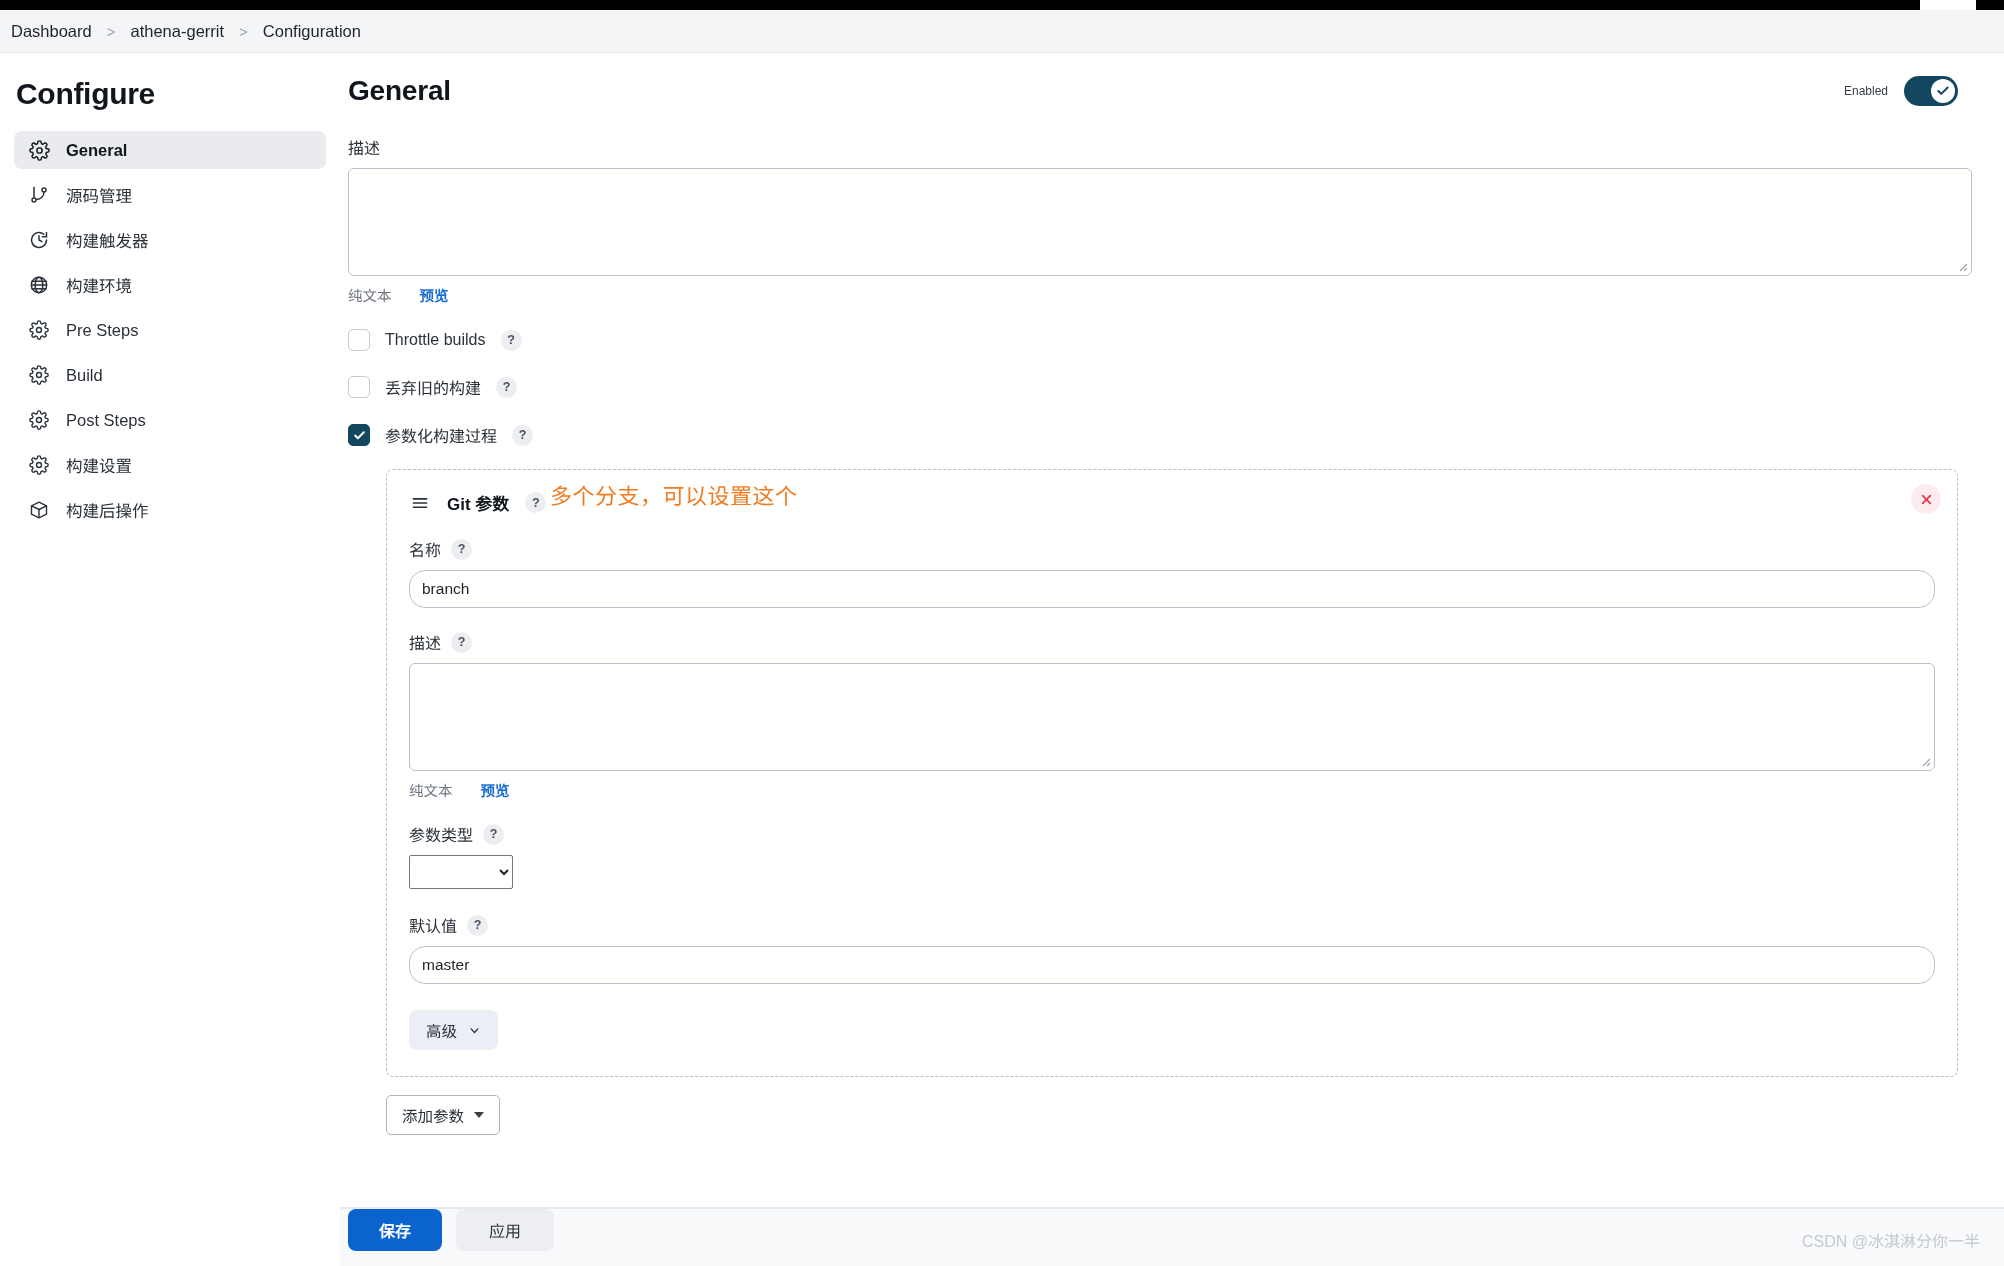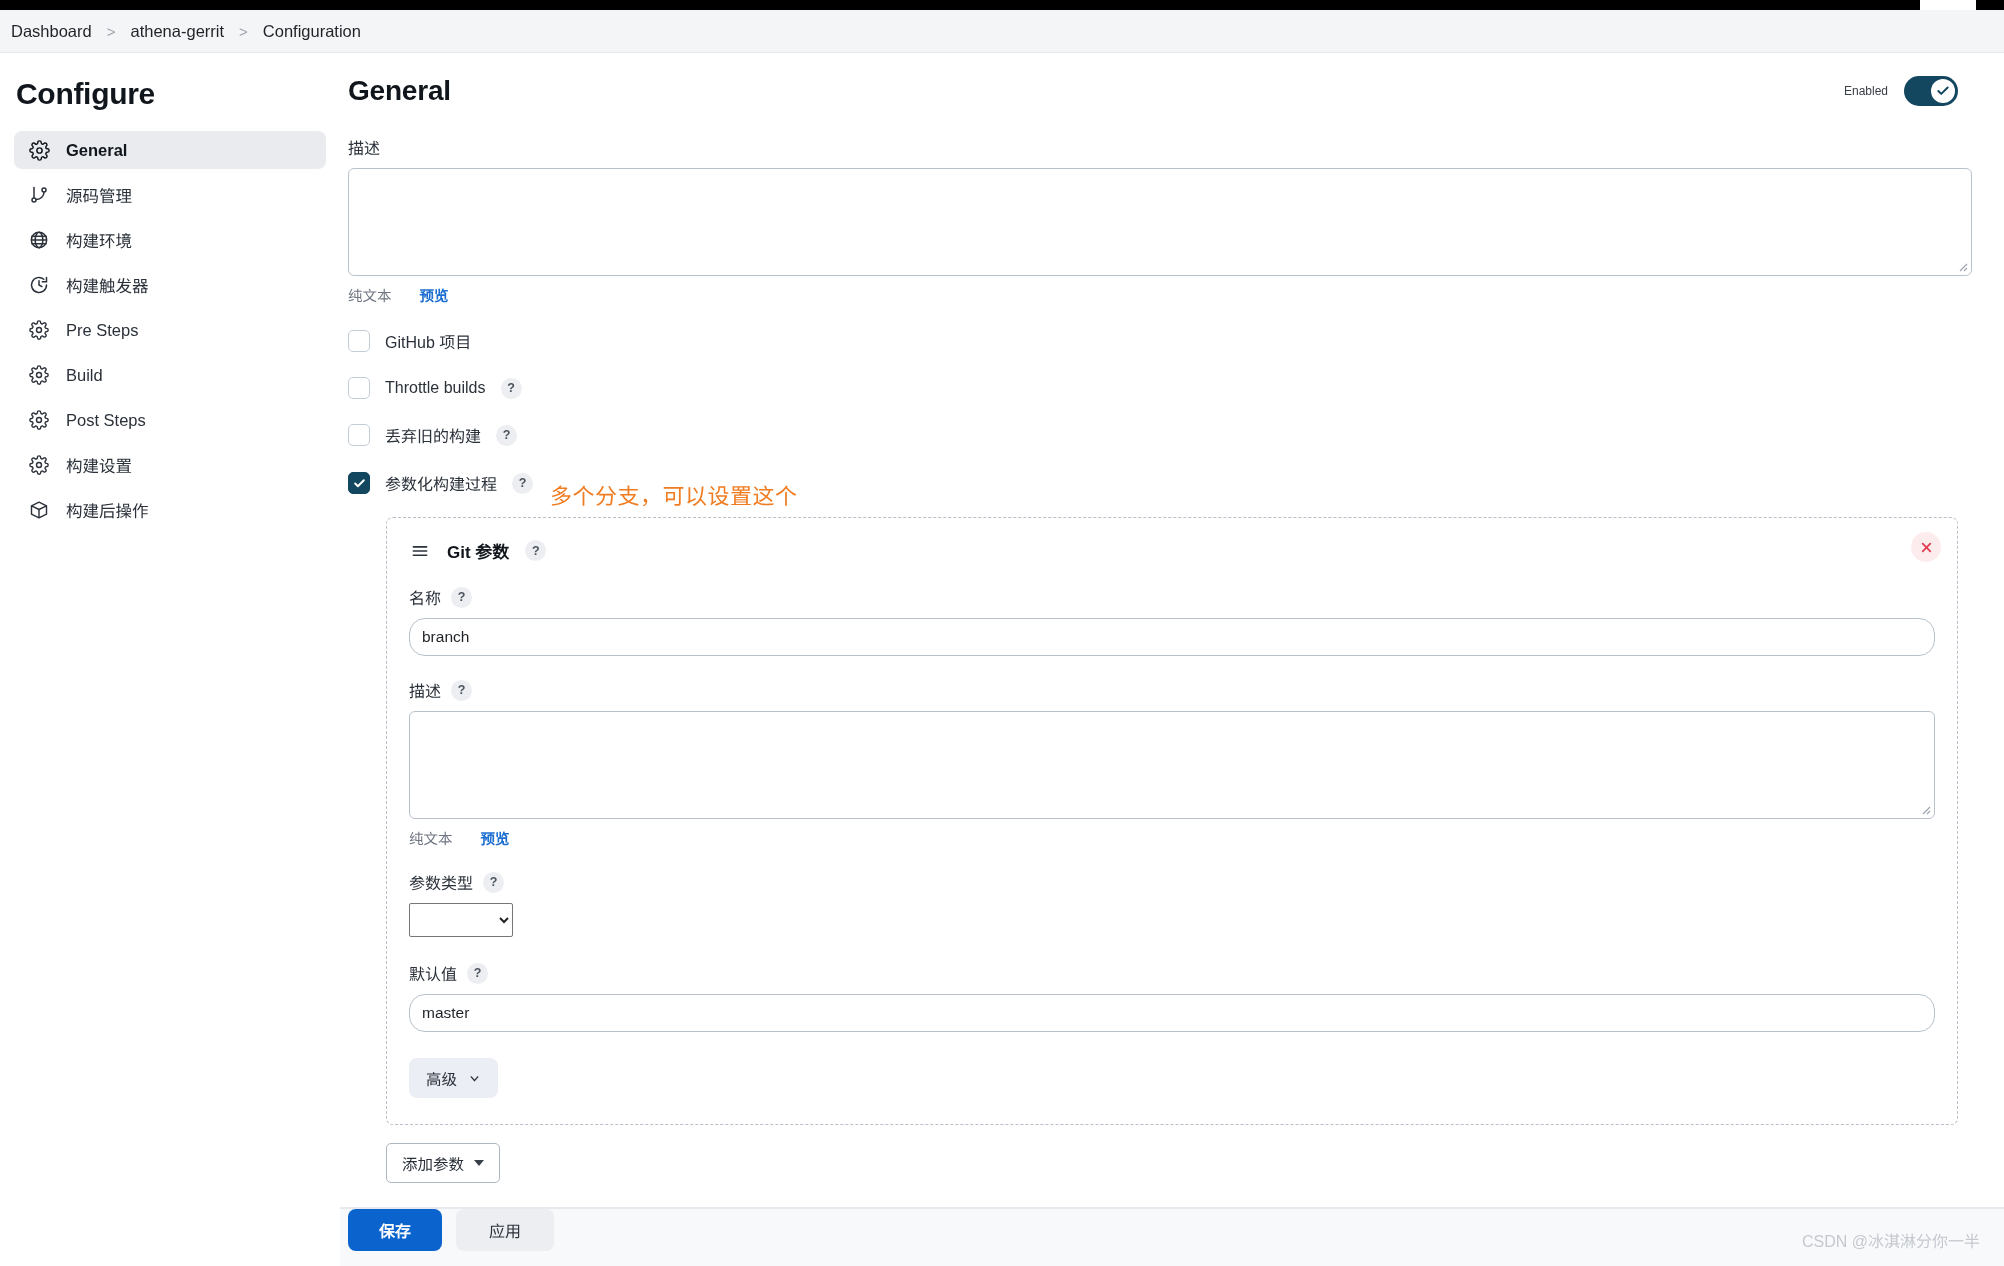--- a/index.html
+++ b/index.html
@@ -279,40 +279,40 @@
           <circle cx="18" cy="6" r="2.4"></circle>
           <circle cx="6" cy="18" r="2.4"></circle>
           <path d="M18 8.4a9 9 0 0 1-9 9"></path>
         </svg>
       </span>
       <span>源码管理</span>
     </div>
 
     <div class="nav-item">
       <span class="ico">
+        <svg width="20" height="20" viewBox="0 0 24 24" fill="none" stroke="#2b313a" stroke-width="1.8" stroke-linecap="round">
+          <path d="M21 12a9 9 0 1 1-3.2-6.9"></path>
+          <polyline points="21 3 21 8 16 8"></polyline>
+          <polyline points="12 7 12 12 15.5 14"></polyline>
+        </svg>
+      </span>
+      <span>构建触发器</span>
+    </div>
+
+    <div class="nav-item">
+      <span class="ico">
         <svg width="20" height="20" viewBox="0 0 24 24" fill="none" stroke="#2b313a" stroke-width="1.8">
           <circle cx="12" cy="12" r="9.2"></circle>
           <line x1="2.8" y1="12" x2="21.2" y2="12"></line>
           <line x1="2.8" y1="7.5" x2="21.2" y2="7.5"></line>
           <line x1="2.8" y1="16.5" x2="21.2" y2="16.5"></line>
           <ellipse cx="12" cy="12" rx="4.6" ry="9.2"></ellipse>
         </svg>
       </span>
       <span>构建环境</span>
-    </div>
-
-    <div class="nav-item">
-      <span class="ico">
-        <svg width="20" height="20" viewBox="0 0 24 24" fill="none" stroke="#2b313a" stroke-width="1.8" stroke-linecap="round">
-          <path d="M21 12a9 9 0 1 1-3.2-6.9"></path>
-          <polyline points="21 3 21 8 16 8"></polyline>
-          <polyline points="12 7 12 12 15.5 14"></polyline>
-        </svg>
-      </span>
-      <span>构建触发器</span>
     </div>
 
     <div class="nav-item">
       <span class="ico">
         <svg width="20" height="20" viewBox="0 0 24 24" fill="none" stroke="#2b313a" stroke-width="1.7">
           <circle cx="12" cy="12" r="3"></circle>
           <path d="M19.4 15a1.6 1.6 0 0 0 .3 1.8l.1.1a2 2 0 1 1-2.8 2.8l-.1-.1a1.6 1.6 0 0 0-1.8-.3 1.6 1.6 0 0 0-1 1.5V21a2 2 0 1 1-4 0v-.1A1.6 1.6 0 0 0 9 19.4a1.6 1.6 0 0 0-1.8.3l-.1.1a2 2 0 1 1-2.8-2.8l.1-.1a1.6 1.6 0 0 0 .3-1.8 1.6 1.6 0 0 0-1.5-1H3a2 2 0 1 1 0-4h.1A1.6 1.6 0 0 0 4.6 9a1.6 1.6 0 0 0-.3-1.8l-.1-.1a2 2 0 1 1 2.8-2.8l.1.1a1.6 1.6 0 0 0 1.8.3H9a1.6 1.6 0 0 0 1-1.5V3a2 2 0 1 1 4 0v.1a1.6 1.6 0 0 0 1 1.5 1.6 1.6 0 0 0 1.8-.3l.1-.1a2 2 0 1 1 2.8 2.8l-.1.1a1.6 1.6 0 0 0-.3 1.8V9a1.6 1.6 0 0 0 1.5 1H21a2 2 0 1 1 0 4h-.1a1.6 1.6 0 0 0-1.5 1z"></path>
         </svg>
       </span>
       <span>Pre Steps</span>
@@ -385,24 +385,20 @@
           <path d="M11 4 L4 11 M11 8 L8 11" stroke="#9aa1ad" stroke-width="1.1"></path>
         </svg>
       </div>
       <div class="below-links">
         <span class="plain-text">纯文本</span>
         <span class="preview-link">预览</span>
       </div>
     </div>
 
     
-    <div class="checkbox-row">
-      <span class="cb"></span>
-      <span class="cb-label">GitHub 项目</span>
-    </div>
 
     <div class="checkbox-row">
       <span class="cb"></span>
       <span class="cb-label">Throttle builds</span>
       <span class="help-badge">?</span>
     </div>
 
     <div class="checkbox-row">
       <span class="cb"></span>
       <span class="cb-label">丢弃旧的构建</span>

